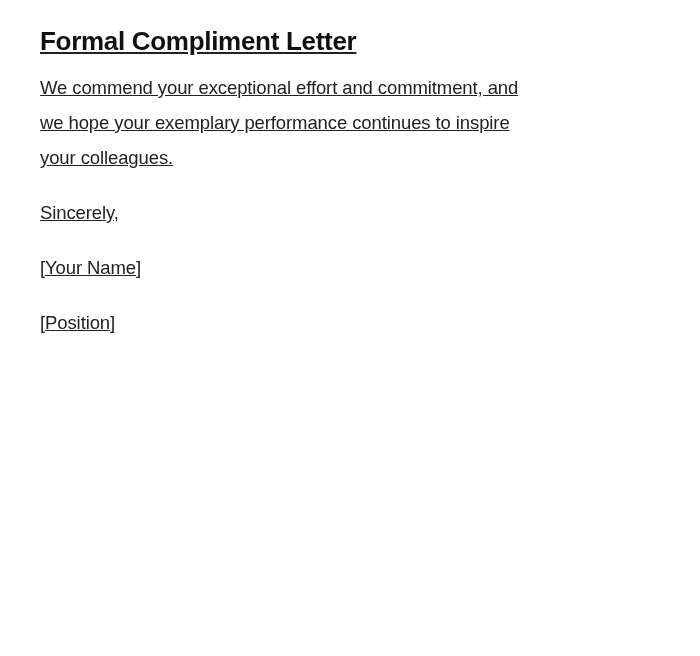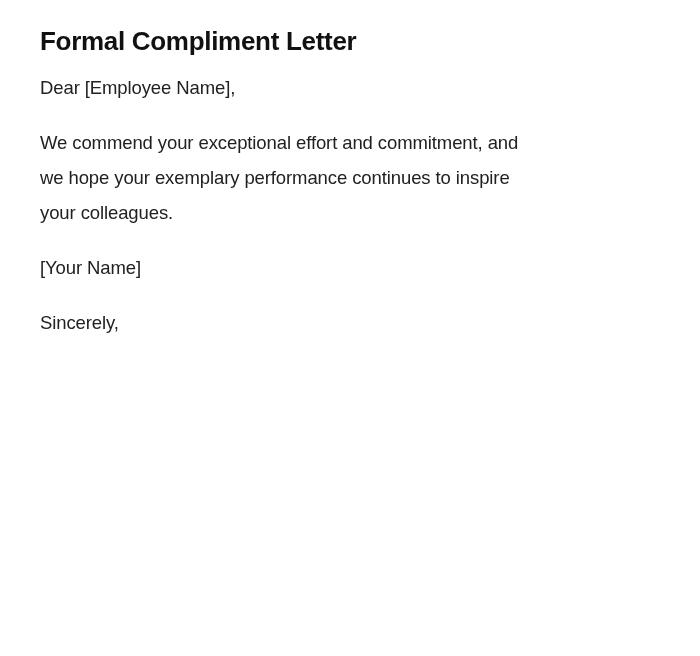--- a/index.html
+++ b/index.html
@@ -12,20 +12,21 @@
     height: 656px;
     overflow: hidden;
     font-family: "Liberation Sans", "DejaVu Sans", sans-serif;
   }
   .letter {
     box-sizing: border-box;
     width: 700px;
     height: 656px;
     padding: 24px 40px 0 40px;
     color: #212121;
+    text-decoration: underline;
   }
   .letter-title {
     margin: 0 0 12px 0;
     font-size: 26px;
     line-height: 34px;
     font-weight: 700;
     letter-spacing: -0.3px;
     color: #111111;
     white-space: pre-line;
   }
@@ -39,25 +40,25 @@
     color: #212121;
     white-space: pre-line;
   }
 </style>
 </head>
 <body>
 
 <main class="letter">
   <h1 class="letter-title">Formal Compliment Letter</h1>
 
-  <p>Dear [Employee Name],</p>
 
 
   <p>We commend your exceptional effort and commitment, and
 we hope your exemplary performance continues to inspire
 your colleagues.</p>
 
+  <p>Sincerely,</p>
+
   <p>[Your Name]</p>
 
-  <p>Sincerely,</p>
-
+  <p>[Position]</p>
 
 </main>
 
 </body></html>

